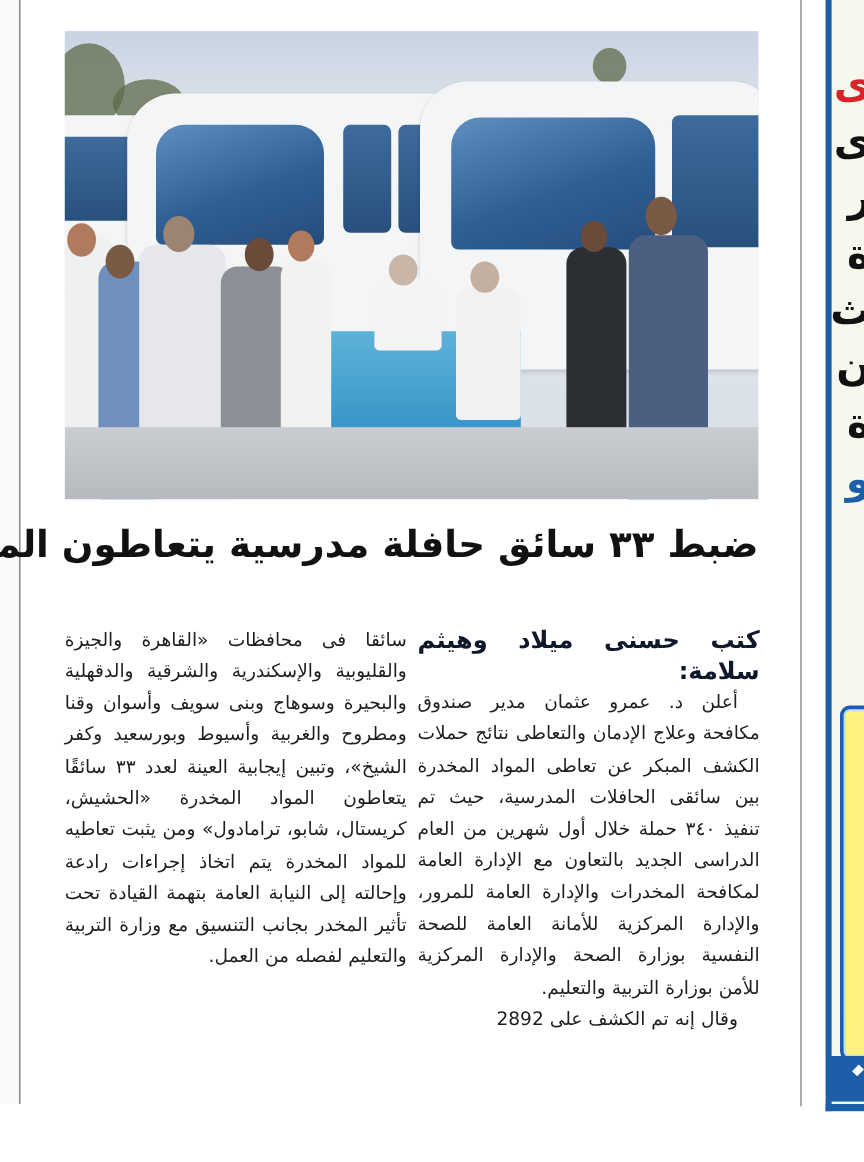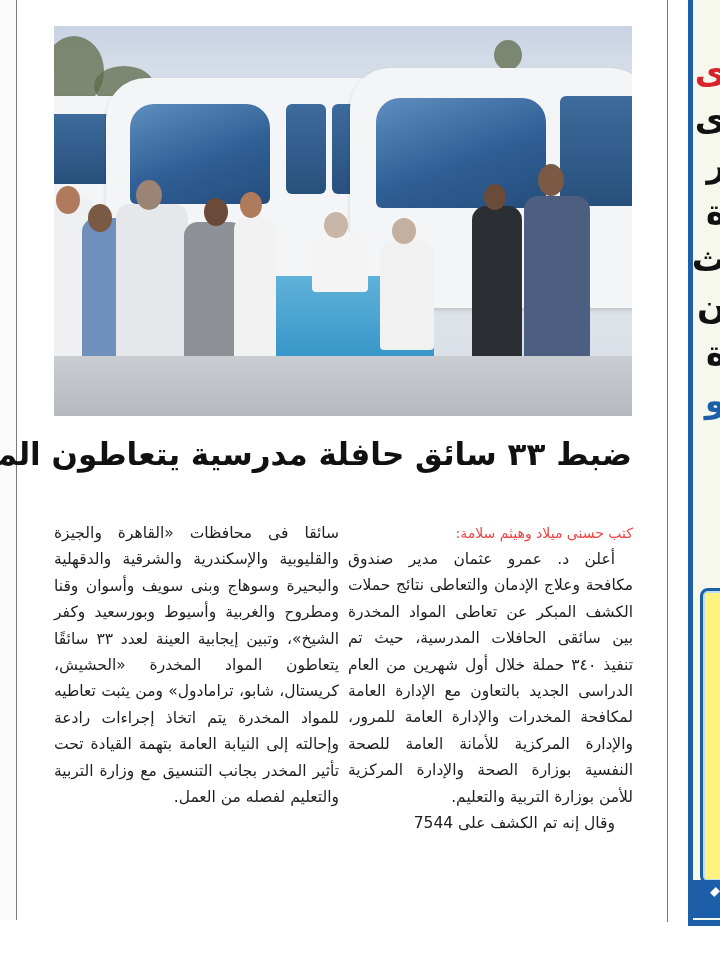--- a/index.html
+++ b/index.html
@@ -48,21 +48,21 @@
     color: #111; white-space: nowrap; letter-spacing: -0.5px;
   }
 
   .col {
     position: absolute; top: 520px; direction: rtl; text-align: justify; text-align-last: right;
     font-family: "DejaVu Sans", sans-serif; font-size: 15.5px; line-height: 26.4px; color: #1e1e1e;
   }
   .col-right { left: 348px; width: 285px; }
   .col-left { left: 54px; width: 285px; }
   .col p { margin: 0; }
-  .byline { font-weight: normal; font-size: 14px; line-height: 26px; color: #ef4444; }
+  .byline { font-weight: bold; font-size: 20px; line-height: 26px; color: #0f172a; }
   .indent { text-indent: 18px; }
 
   
   .divider { position: absolute; left: 667px; top: 0; width: 1px; height: 922px; background: #7a7a7a; }
   .adj {
     position: absolute; left: 688px; top: 0; width: 40px; height: 920px; background: #f6f8ee;
     border-left: 5px solid #1d5ea8; border-bottom: 6px solid #1d5ea8;
   }
   .adj-text {
     position: absolute; left: 696px; top: 48px; width: 30px; direction: rtl;
@@ -127,21 +127,21 @@
 
   <div class="ground"></div>
 
 </div>
 
 <h1 class="headline" style="margin:0;">ضبط ٣٣ سائق حافلة مدرسية يتعاطون المخدرات</h1>
 
 <div class="col col-right">
   <div class="byline">كتب حسنى ميلاد وهيثم سلامة:</div>
   <p class="indent">أعلن د. عمرو عثمان مدير صندوق مكافحة وعلاج الإدمان والتعاطى نتائج حملات الكشف المبكر عن تعاطى المواد المخدرة بين سائقى الحافلات المدرسية، حيث تم تنفيذ ٣٤٠ حملة خلال أول شهرين من العام الدراسى الجديد بالتعاون مع الإدارة العامة لمكافحة المخدرات والإدارة العامة للمرور، والإدارة المركزية للأمانة العامة للصحة النفسية بوزارة الصحة والإدارة المركزية للأمن بوزارة التربية والتعليم.</p>
-  <p class="indent">وقال إنه تم الكشف على 7544</p>
+  <p class="indent">وقال إنه تم الكشف على 2892</p>
 </div>
 
 <div class="col col-left">
   <p>سائقا فى محافظات «القاهرة والجيزة والقليوبية والإسكندرية والشرقية والدقهلية والبحيرة وسوهاج وبنى سويف وأسوان وقنا ومطروح والغربية وأسيوط وبورسعيد وكفر الشيخ»، وتبين إيجابية العينة لعدد ٣٣ سائقًا يتعاطون المواد المخدرة «الحشيش، كريستال، شابو، ترامادول» ومن يثبت تعاطيه للمواد المخدرة يتم اتخاذ إجراءات رادعة وإحالته إلى النيابة العامة بتهمة القيادة تحت تأثير المخدر بجانب التنسيق مع وزارة التربية والتعليم لفصله من العمل.</p>
 </div>
 
 <div class="divider"></div>
 
 <div class="adj"></div>
 <div class="adj-text">

